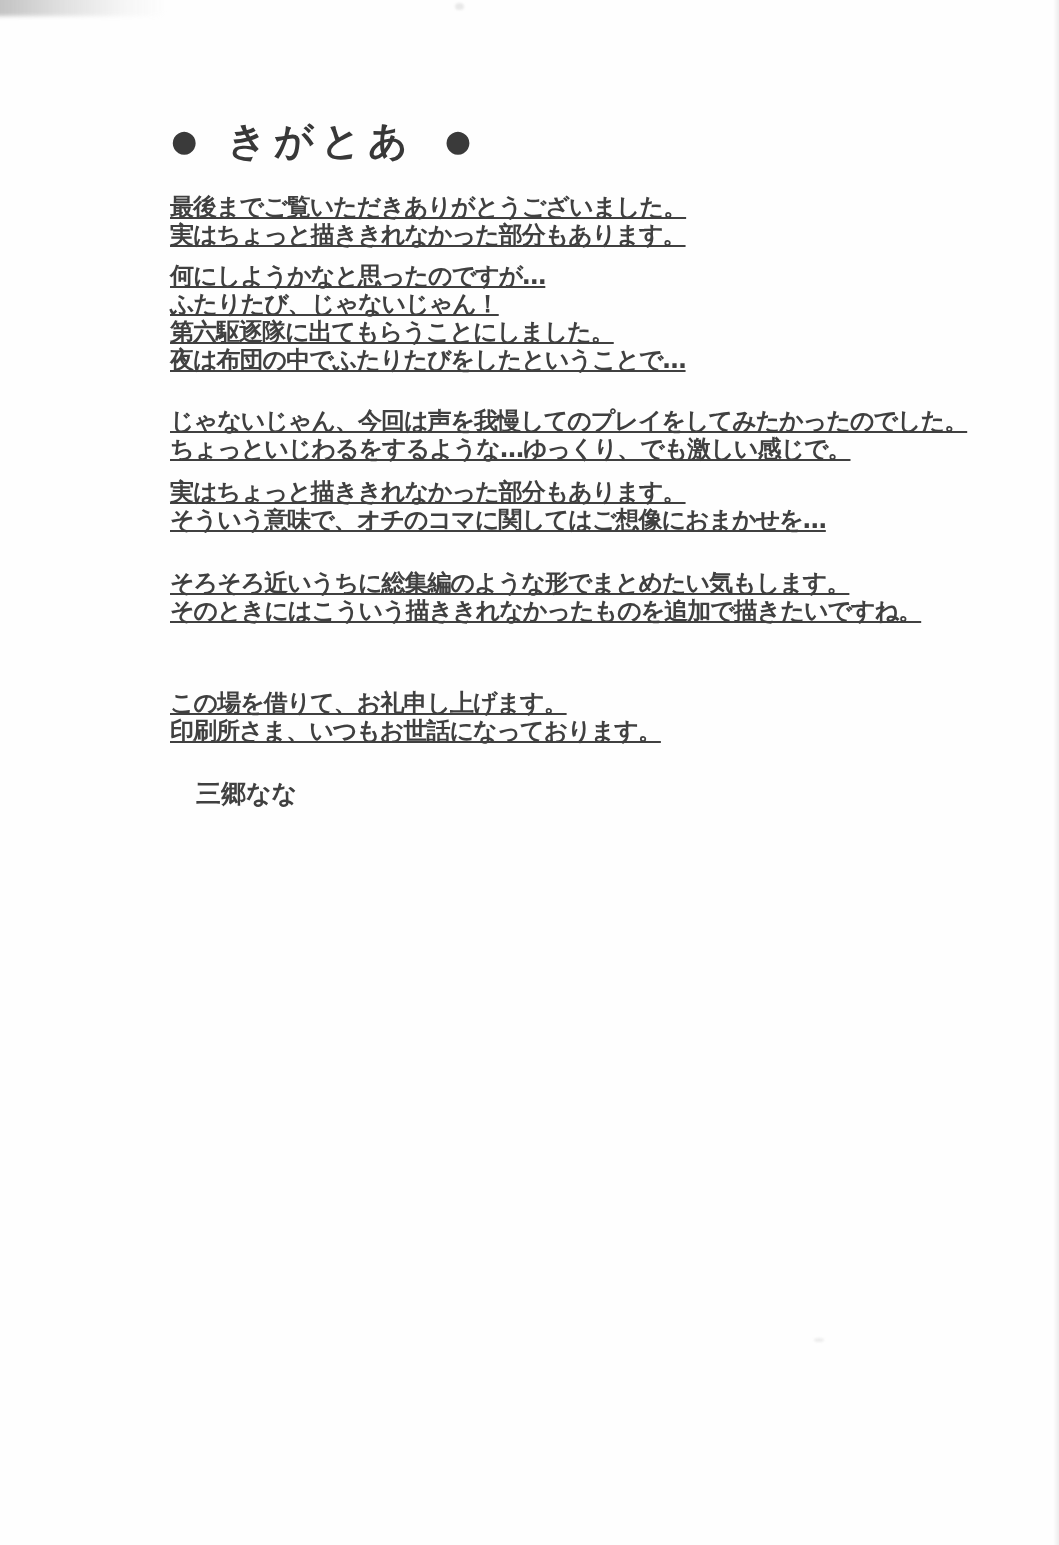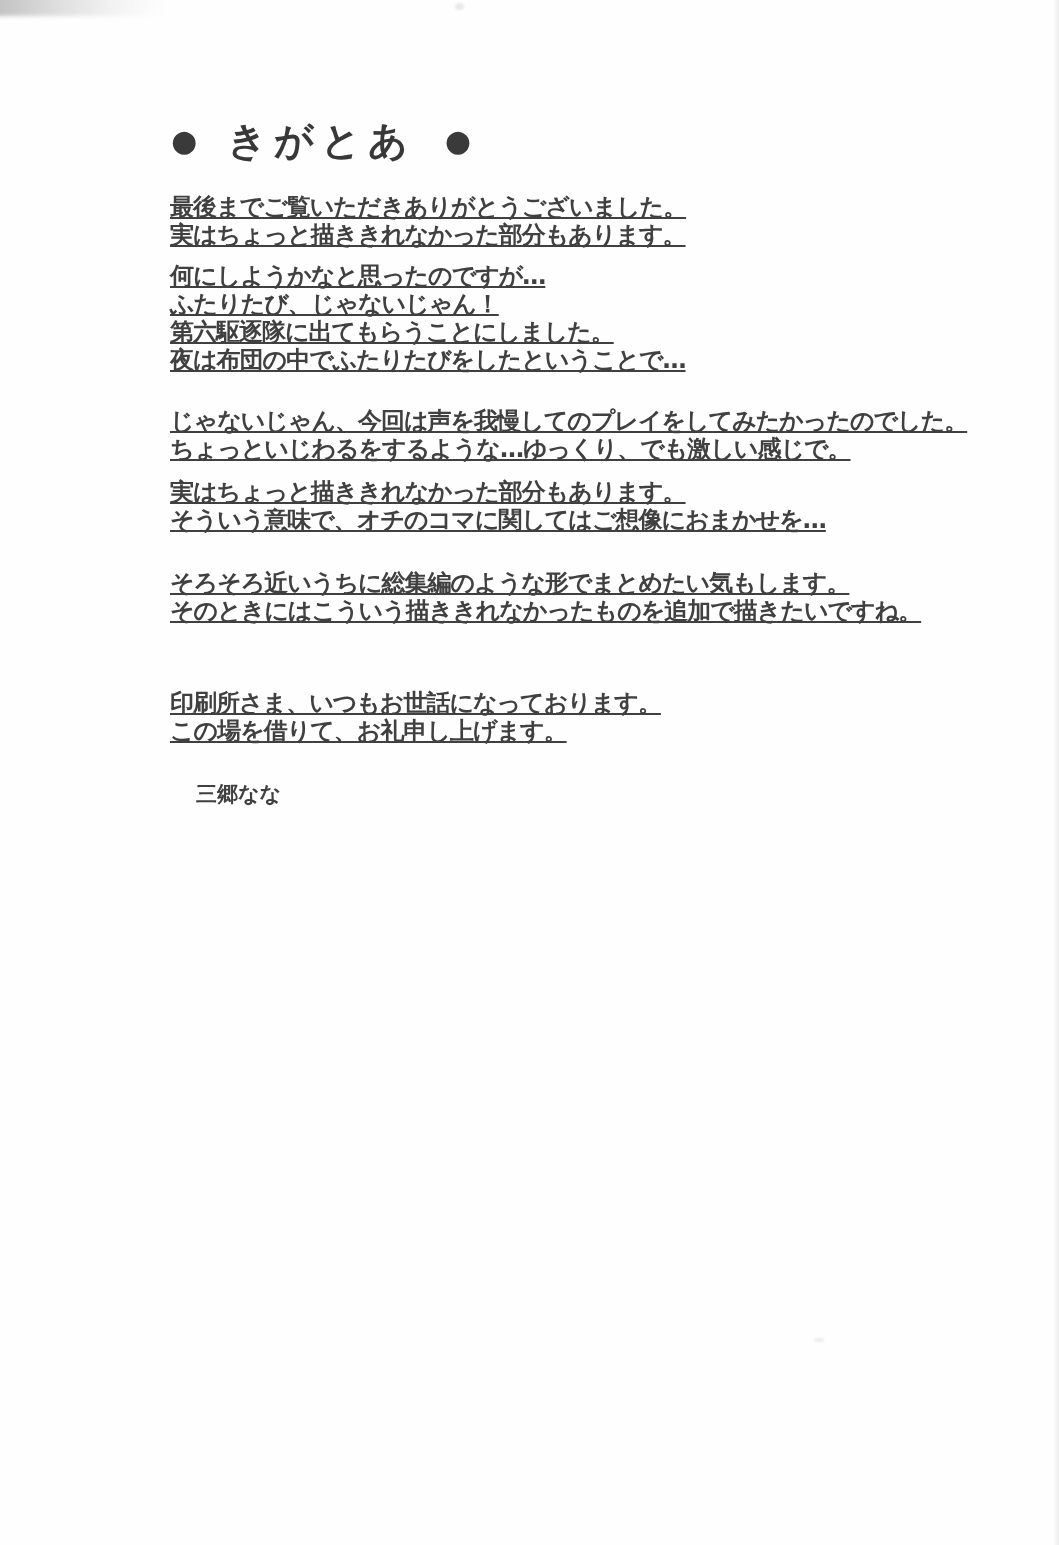--- a/index.html
+++ b/index.html
@@ -93,21 +93,21 @@
   .p1 { top: 193px; }
   .p2 { top: 262px; }
   .p3 { top: 407px; }
   .p4 { top: 478px; }
   .p5 { top: 569px; }
   .p6 { top: 689px; }
   .signature {
     position: absolute;
     left: 196px;
     top: 780px;
-    font-size: 21px;
+    font-size: 25px;
     line-height: 28px;
     letter-spacing: 0px;
     color: #404040;
   }
 </style>
 </head>
 <body>
 
 <div class="page">
 
@@ -143,19 +143,19 @@
     <span class="line">実はちょっと描ききれなかった部分もあります。</span>
     <span class="line">そういう意味で、オチのコマに関してはご想像におまかせを…</span>
   </p>
 
   <p class="para p5">
     <span class="line">そろそろ近いうちに総集編のような形でまとめたい気もします。</span>
     <span class="line">そのときにはこういう描ききれなかったものを追加で描きたいですね。</span>
   </p>
 
   <p class="para p6">
+    <span class="line">この場を借りて、お礼申し上げます。</span>
     <span class="line">印刷所さま、いつもお世話になっております。</span>
-    <span class="line">この場を借りて、お礼申し上げます。</span>
   </p>
 
   <div class="signature">三郷なな</div>
 
 </div>
 
 </body></html>

